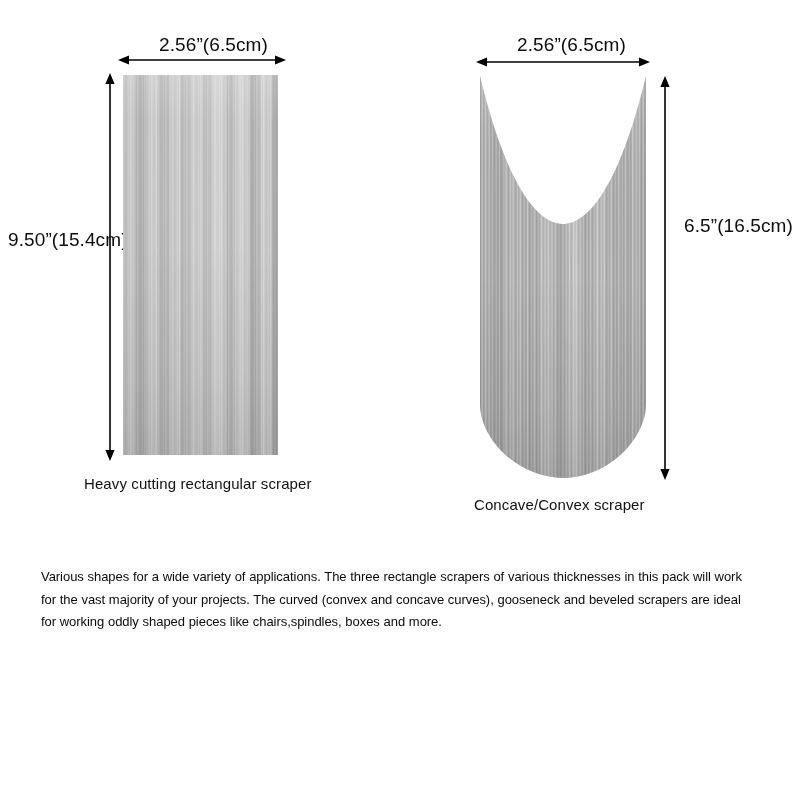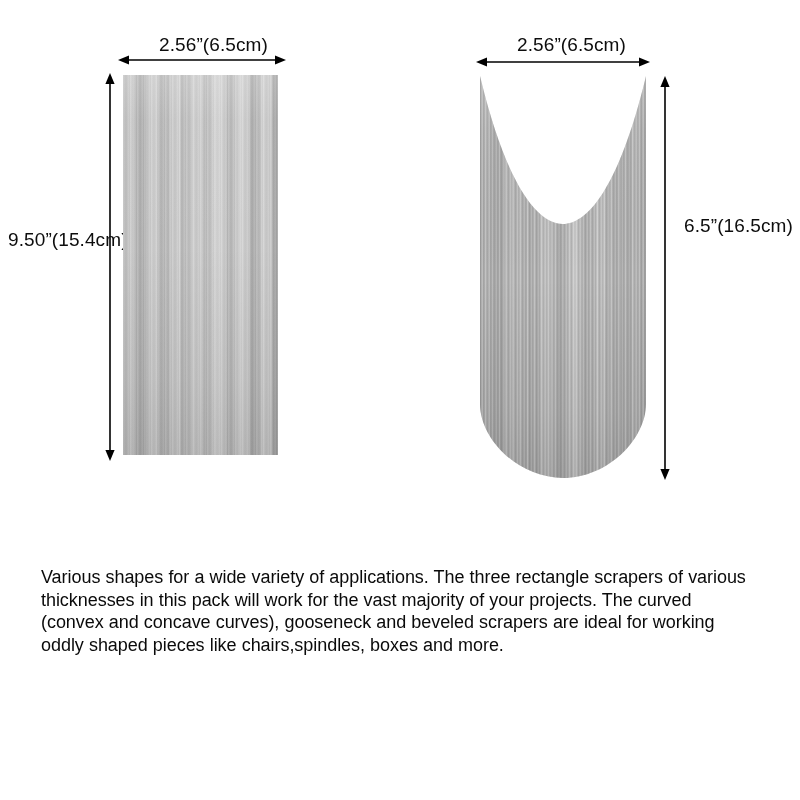--- a/index.html
+++ b/index.html
@@ -98,21 +98,21 @@
     pointer-events: none;
   }
 
   
   .curve-svg { position: absolute; }
 
   
   .description {
     position: absolute;
     font-family: "Liberation Sans", sans-serif;
-    font-size: 18px;
+    font-size: 13px;
     line-height: 22.5px;
     color: #0a0a0a;
     width: 718px;
     letter-spacing: -0.05px;
     word-spacing: 0.2px;
   }
 </style>
 </head>
 <body>
 
@@ -129,20 +129,21 @@
   <div class="dim-label" style="left:8px; top:229px;">9.50”(15.4cm)</div>
 
   <svg class="arrow-svg" style="left:102px; top:73px;" width="16" height="388" viewBox="0 0 16 388">
     <line class="arrow-line" x1="8" y1="7" x2="8" y2="381"></line>
     <polygon class="arrow-head" points="8,0 3.4,11 12.6,11"></polygon>
     <polygon class="arrow-head" points="8,388 3.4,377 12.6,377"></polygon>
   </svg>
 
   <div class="rect-scraper" style="left:123px; top:75px; width:155px; height:380px;"></div>
 
+  <div class="caption" style="left:84px; top:475px;">Heavy cutting rectangular scraper</div>
 
   <div class="dim-label" style="left:517px; top:34px;">2.56”(6.5cm)</div>
 
   <svg class="arrow-svg" style="left:476px; top:54px;" width="174" height="16" viewBox="0 0 174 16">
     <line class="arrow-line" x1="7" y1="8" x2="167" y2="8"></line>
     <polygon class="arrow-head" points="0,8 11,3.4 11,12.6"></polygon>
     <polygon class="arrow-head" points="174,8 163,3.4 163,12.6"></polygon>
   </svg>
 
   <div class="dim-label" style="left:684px; top:215px;">6.5”(16.5cm)</div>
@@ -201,16 +202,17 @@
     </defs>
 
     <g clip-path="url(#bladeClip)">
       <rect x="0" y="0" width="170" height="408" fill="url(#metalBase)"></rect>
       <rect x="0" y="0" width="170" height="408" fill="url(#brushed)"></rect>
       <rect x="0" y="0" width="170" height="408" fill="url(#brushedWide)"></rect>
       <rect x="0" y="0" width="170" height="408" fill="url(#metalShade)"></rect>
     </g>
   </svg>
 
+  <div class="caption" style="left:474px; top:496px;">Concave/Convex scraper</div>
 
   <div class="description" style="left:41px; top:566px;">Various shapes for a wide variety of applications. The three rectangle scrapers of various thicknesses in this pack will work for the vast majority of your projects. The curved (convex and concave curves), gooseneck and beveled scrapers are ideal for working oddly shaped pieces like chairs,spindles, boxes and more.</div>
 
 </div>
 
 </body></html>

